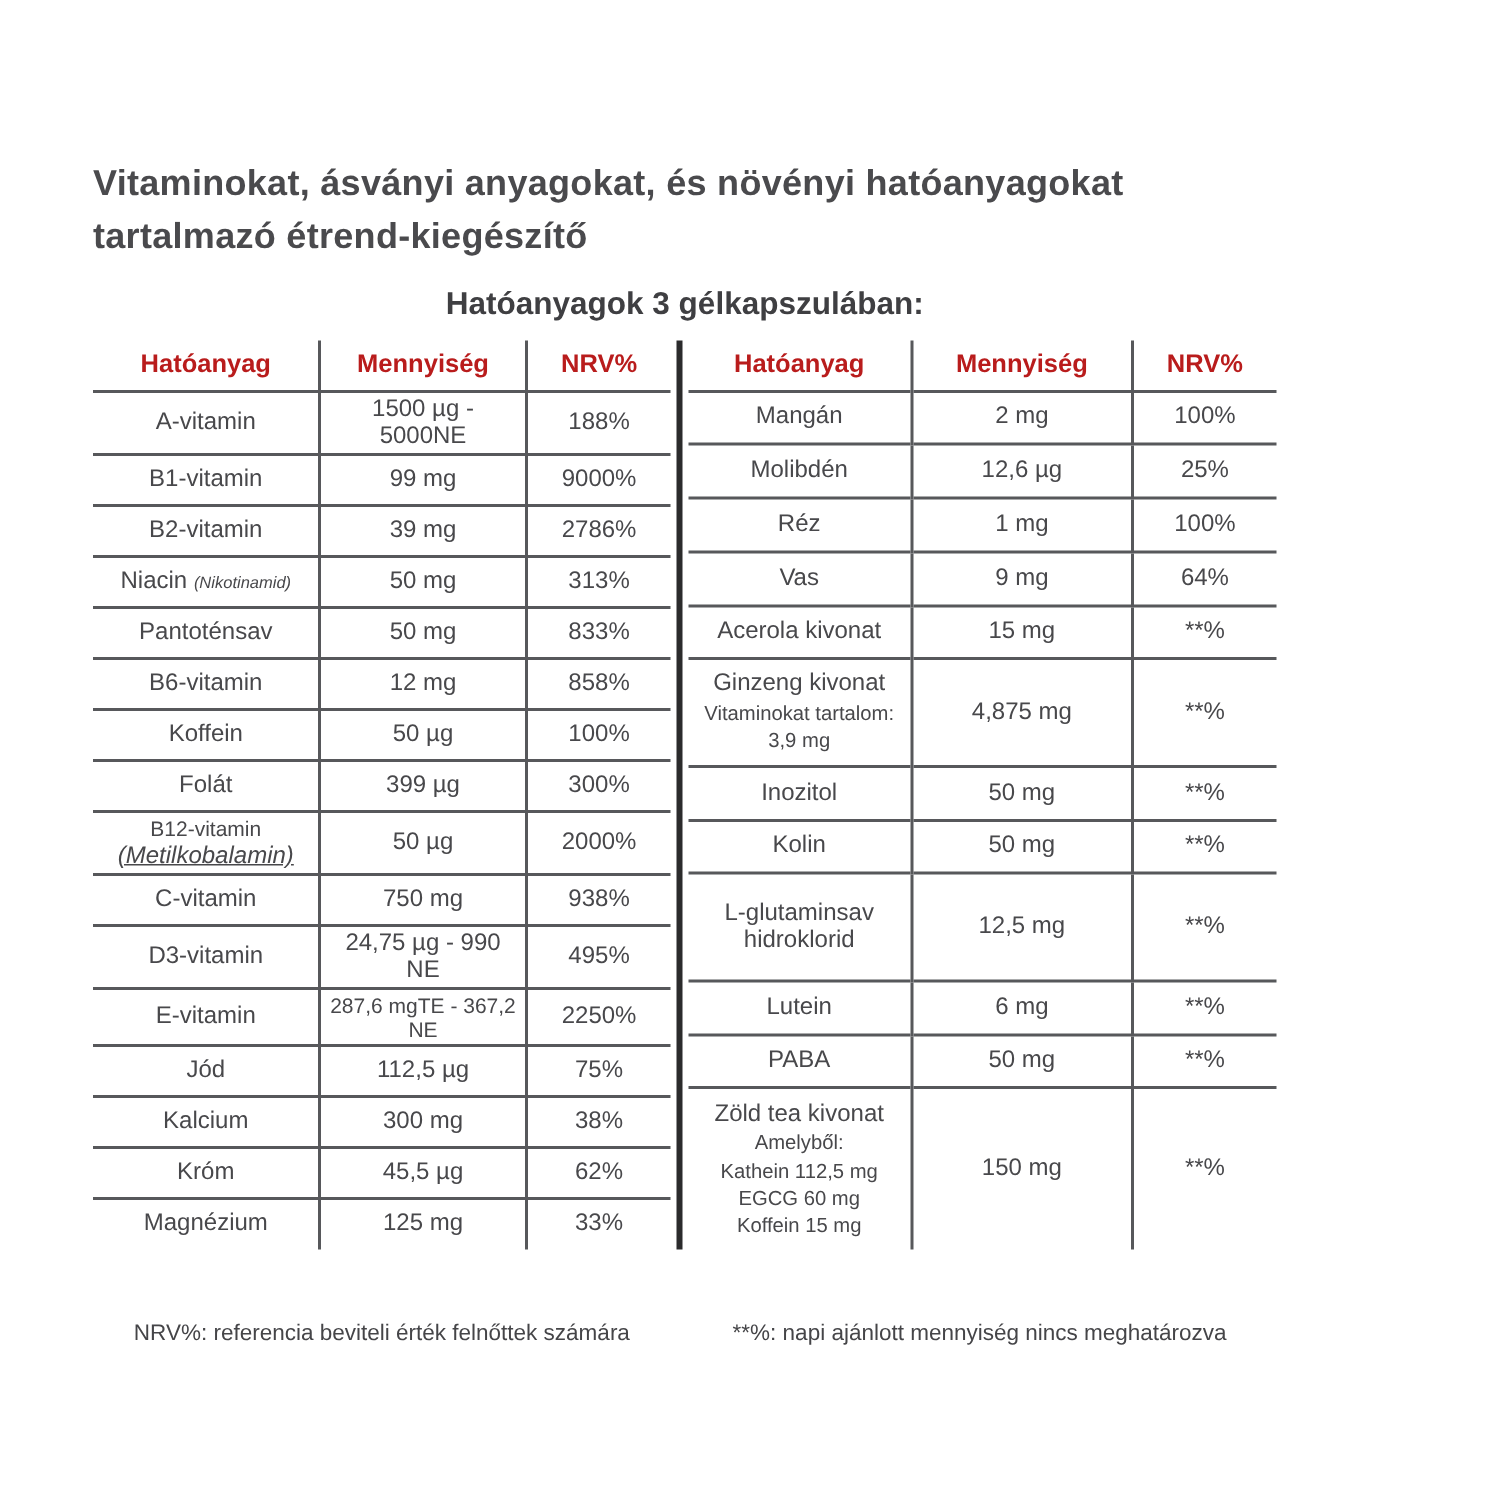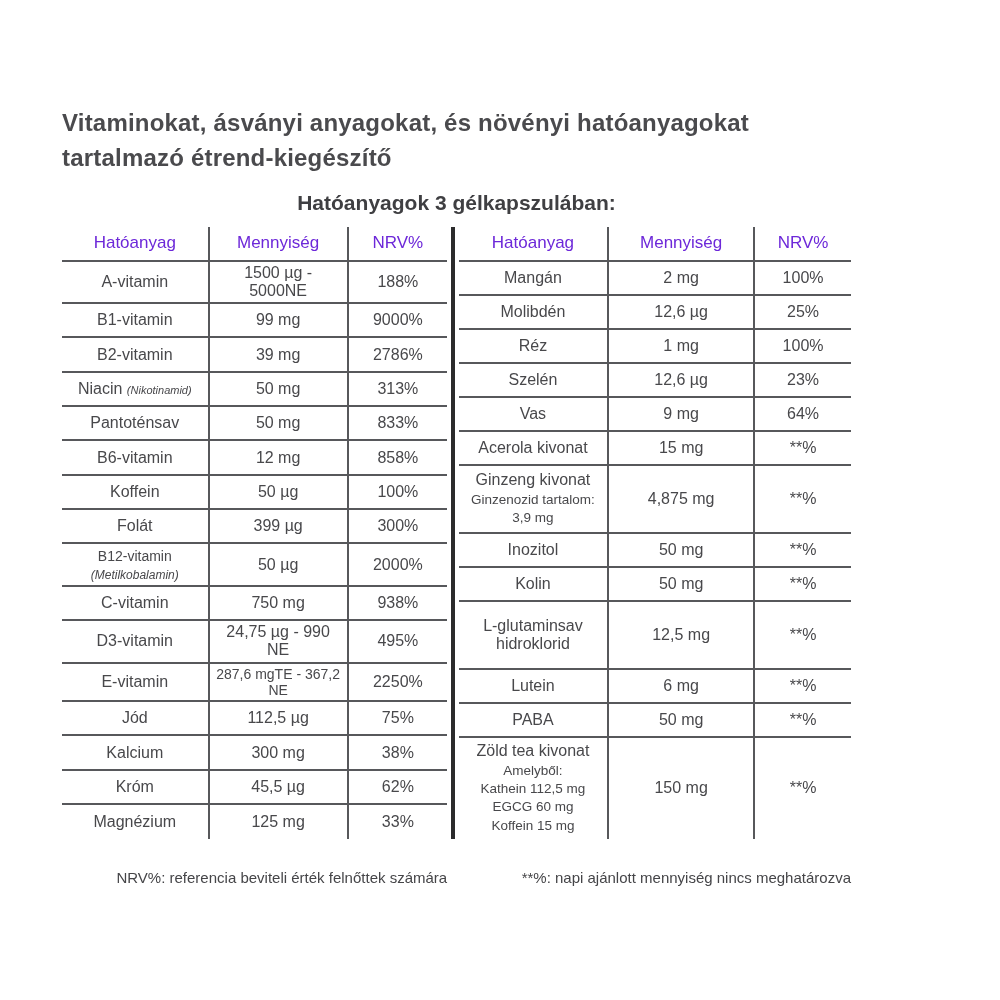--- a/index.html
+++ b/index.html
@@ -23,40 +23,40 @@
   }
 
   .tables { display: flex; align-items: stretch; margin-top: 12px; }
   .divider { width: 4px; background: #2b2b2c; margin: 0 4px; }
 
   table { border-collapse: collapse; table-layout: fixed; }
   th, td {
     text-align: center; vertical-align: middle; padding: 2px 4px;
     font-size: 16px; color: #48484b;
   }
-  th { font-size: 17px; font-weight: normal; color: #6d28d9; }
+  th { font-size: 17px; font-weight: bold; color: #b91c1c; }
   tr { height: 34px; }
   tr.h2 { height: 68px; }
   tr.h3 { height: 102px; }
   tbody td { border-top: 2px solid #57585b; }
   th:nth-child(1), th:nth-child(2),
   td:nth-child(1), td:nth-child(2) { border-right: 2px solid #57585b; }
 
   .t-left  col.c1 { width: 162px; } .t-left  col.c2 { width: 154px; } .t-left  col.c3 { width: 112px; }
   .t-right col.c1 { width: 166px; } .t-right col.c2 { width: 162px; } .t-right col.c3 { width: 108px; }
 
   .note { font-style: italic; font-size: 11px; }
   .small-name { font-size: 14px; }
-  .note-xs { font-style: italic; font-size: 12px; }
+  .note-xs { font-style: italic; font-size: 16px; text-decoration: underline; }
   .small-amount { font-size: 14px; }
   .sub { display: block; font-size: 13.5px; line-height: 1.35; color: #48484b; }
   .name-line { display: block; line-height: 1.3; }
 
   .footnotes { display: flex; margin-top: 30px; }
-  .footnote { font-size: 15px; color: #454548; text-align: right; }
+  .footnote { font-size: 15px; color: #454548; text-align: center; margin-top: 17px; }
   .footnote.left { width: 432px; }
   .footnote.right { width: 444px; margin-left: 8px; }
 </style>
 </head>
 <body>
 
 <div class="page">
 
   <div class="page-title">Vitaminokat, ásványi anyagokat, és növényi hatóanyagokat tartalmazó étrend-kiegészítő</div>
   <div class="page-subtitle">Hatóanyagok 3 gélkapszulában:</div>
@@ -185,38 +185,33 @@
           <td><span>Molibdén</span></td>
           <td>12,6 µg</td>
           <td>25%</td>
         </tr>
         <tr>
           <td><span>Réz</span></td>
           <td>1 mg</td>
           <td>100%</td>
         </tr>
         <tr>
-          <td><span>Szelén</span></td>
-          <td>12,6 µg</td>
-          <td>23%</td>
-        </tr>
-        <tr>
           <td><span>Vas</span></td>
           <td>9 mg</td>
           <td>64%</td>
         </tr>
         <tr>
           <td><span>Acerola kivonat</span></td>
           <td>15 mg</td>
           <td>**%</td>
         </tr>
         <tr class="h2">
           <td>
             <span class="name-line">Ginzeng kivonat</span>
-            <span class="sub">Ginzenozid tartalom:</span>
+            <span class="sub">Vitaminokat tartalom:</span>
             <span class="sub">3,9 mg</span>
           </td>
           <td>4,875 mg</td>
           <td>**%</td>
         </tr>
         <tr>
           <td><span>Inozitol</span></td>
           <td>50 mg</td>
           <td>**%</td>
         </tr>

